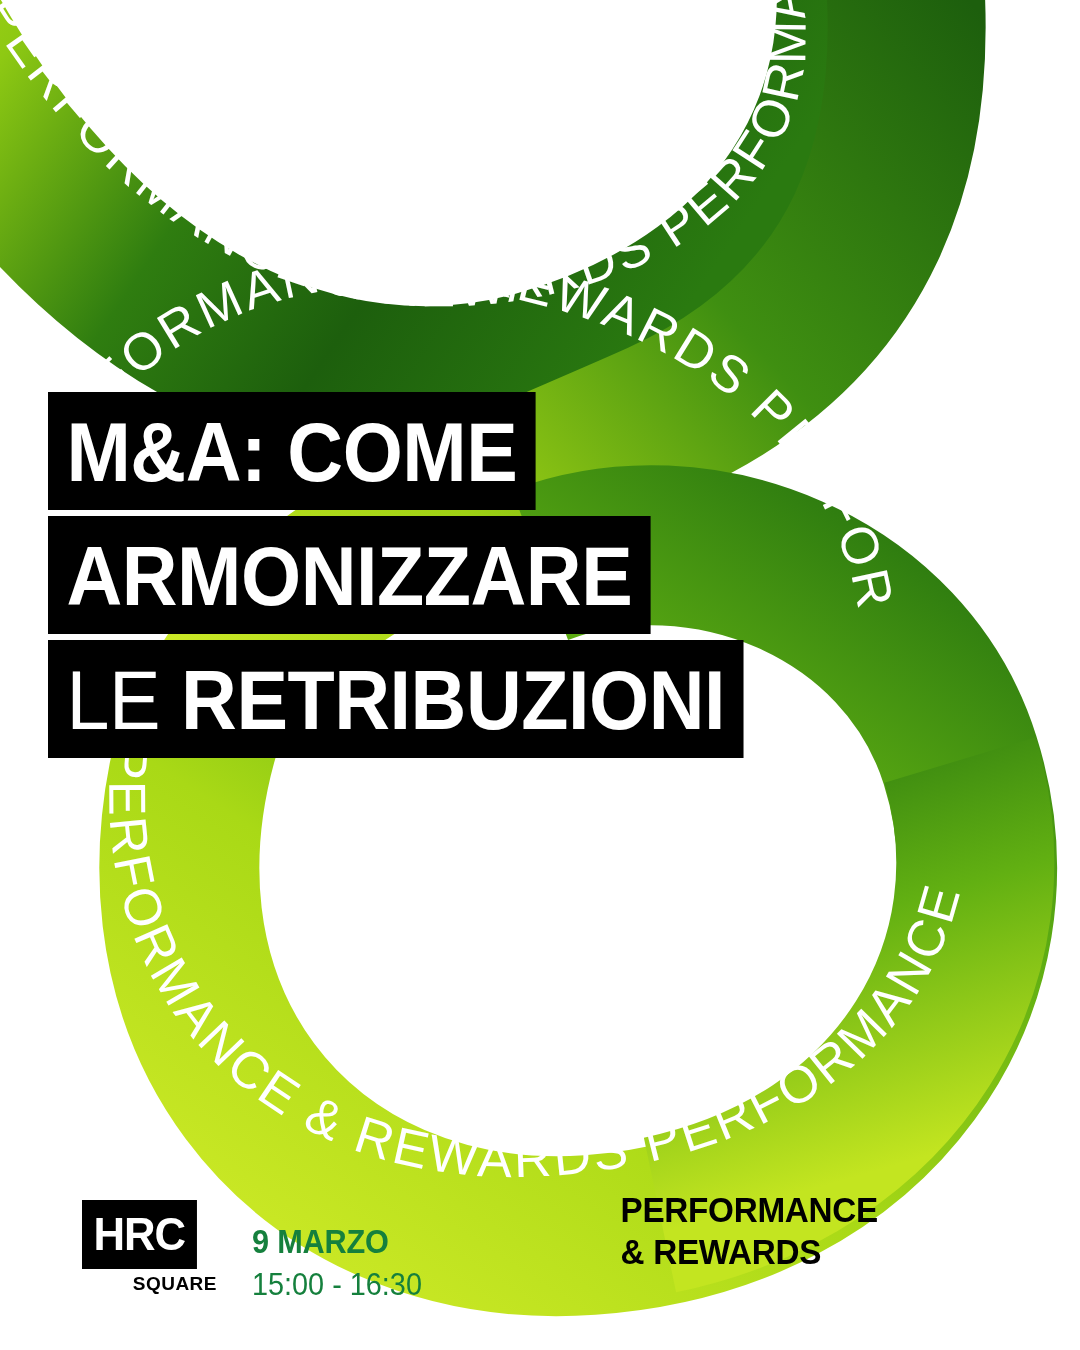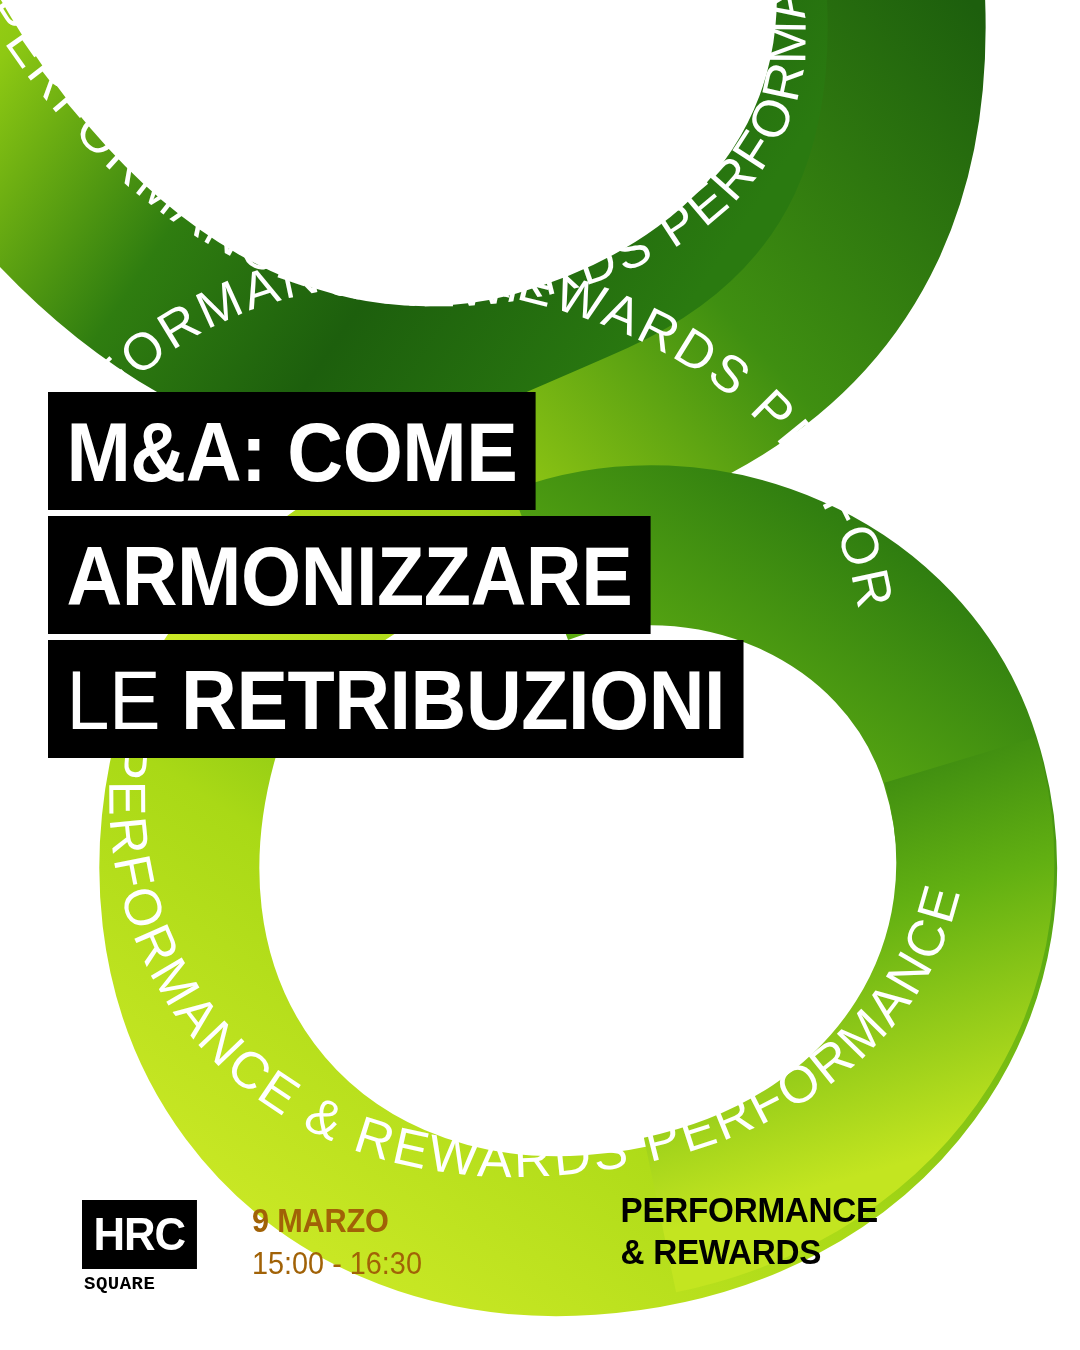--- a/index.html
+++ b/index.html
@@ -78,33 +78,34 @@
     font-weight: 700;
     font-size: 46px;
     letter-spacing: -1px;
     line-height: 1;
     padding: 11px 12px 12px 12px;
     display: inline-block;
     transform: scaleX(0.95);
     transform-origin: left center;
   }
   #logo-sub {
-    font-family: Liberation Mono, monospace;
+    font-family: Liberation Sans, sans-serif;
     font-weight: 700;
     font-size: 19px;
     letter-spacing: 0.5px;
     color: #000000;
     margin-top: 4px;
     margin-left: 2px;
+    text-align: right;
   }
   #datetime-block {
     position: absolute;
     left: 252px;
-    bottom: 68px;
-    color: #a16207;
+    bottom: 47px;
+    color: #15803d;
   }
   #event-date {
     font-family: "Liberation Sans Narrow", "Liberation Sans", sans-serif;
     font-weight: 700;
     font-size: 33px;
     letter-spacing: -0.2px;
     line-height: 1.1;
     transform: scaleX(0.93);
     transform-origin: left center;
   }

